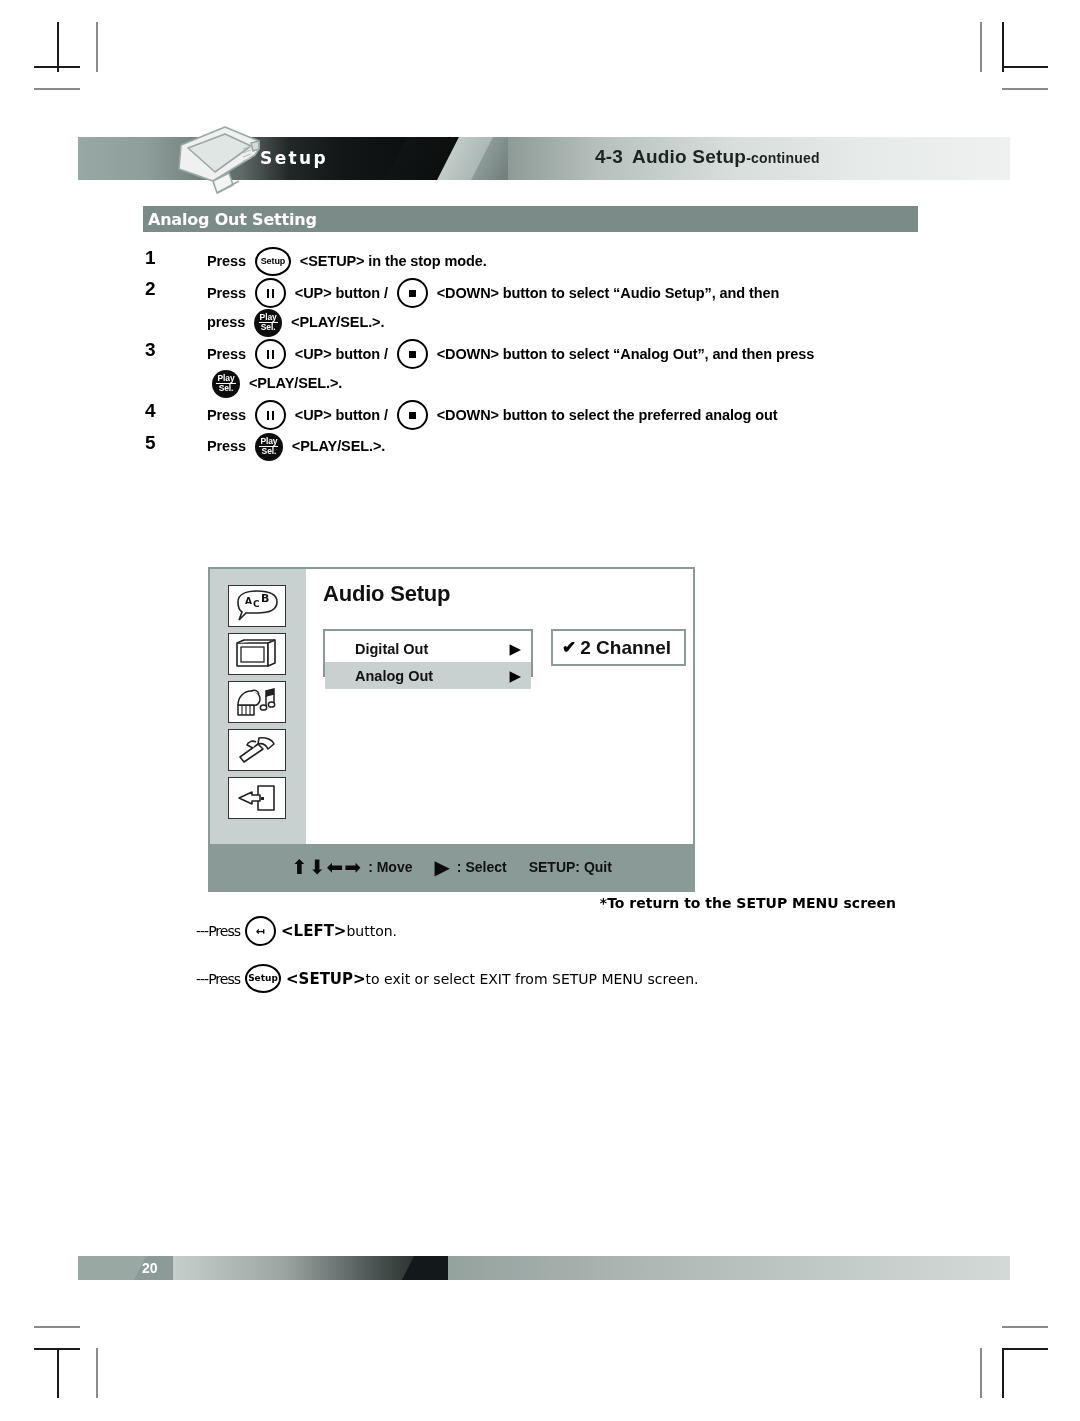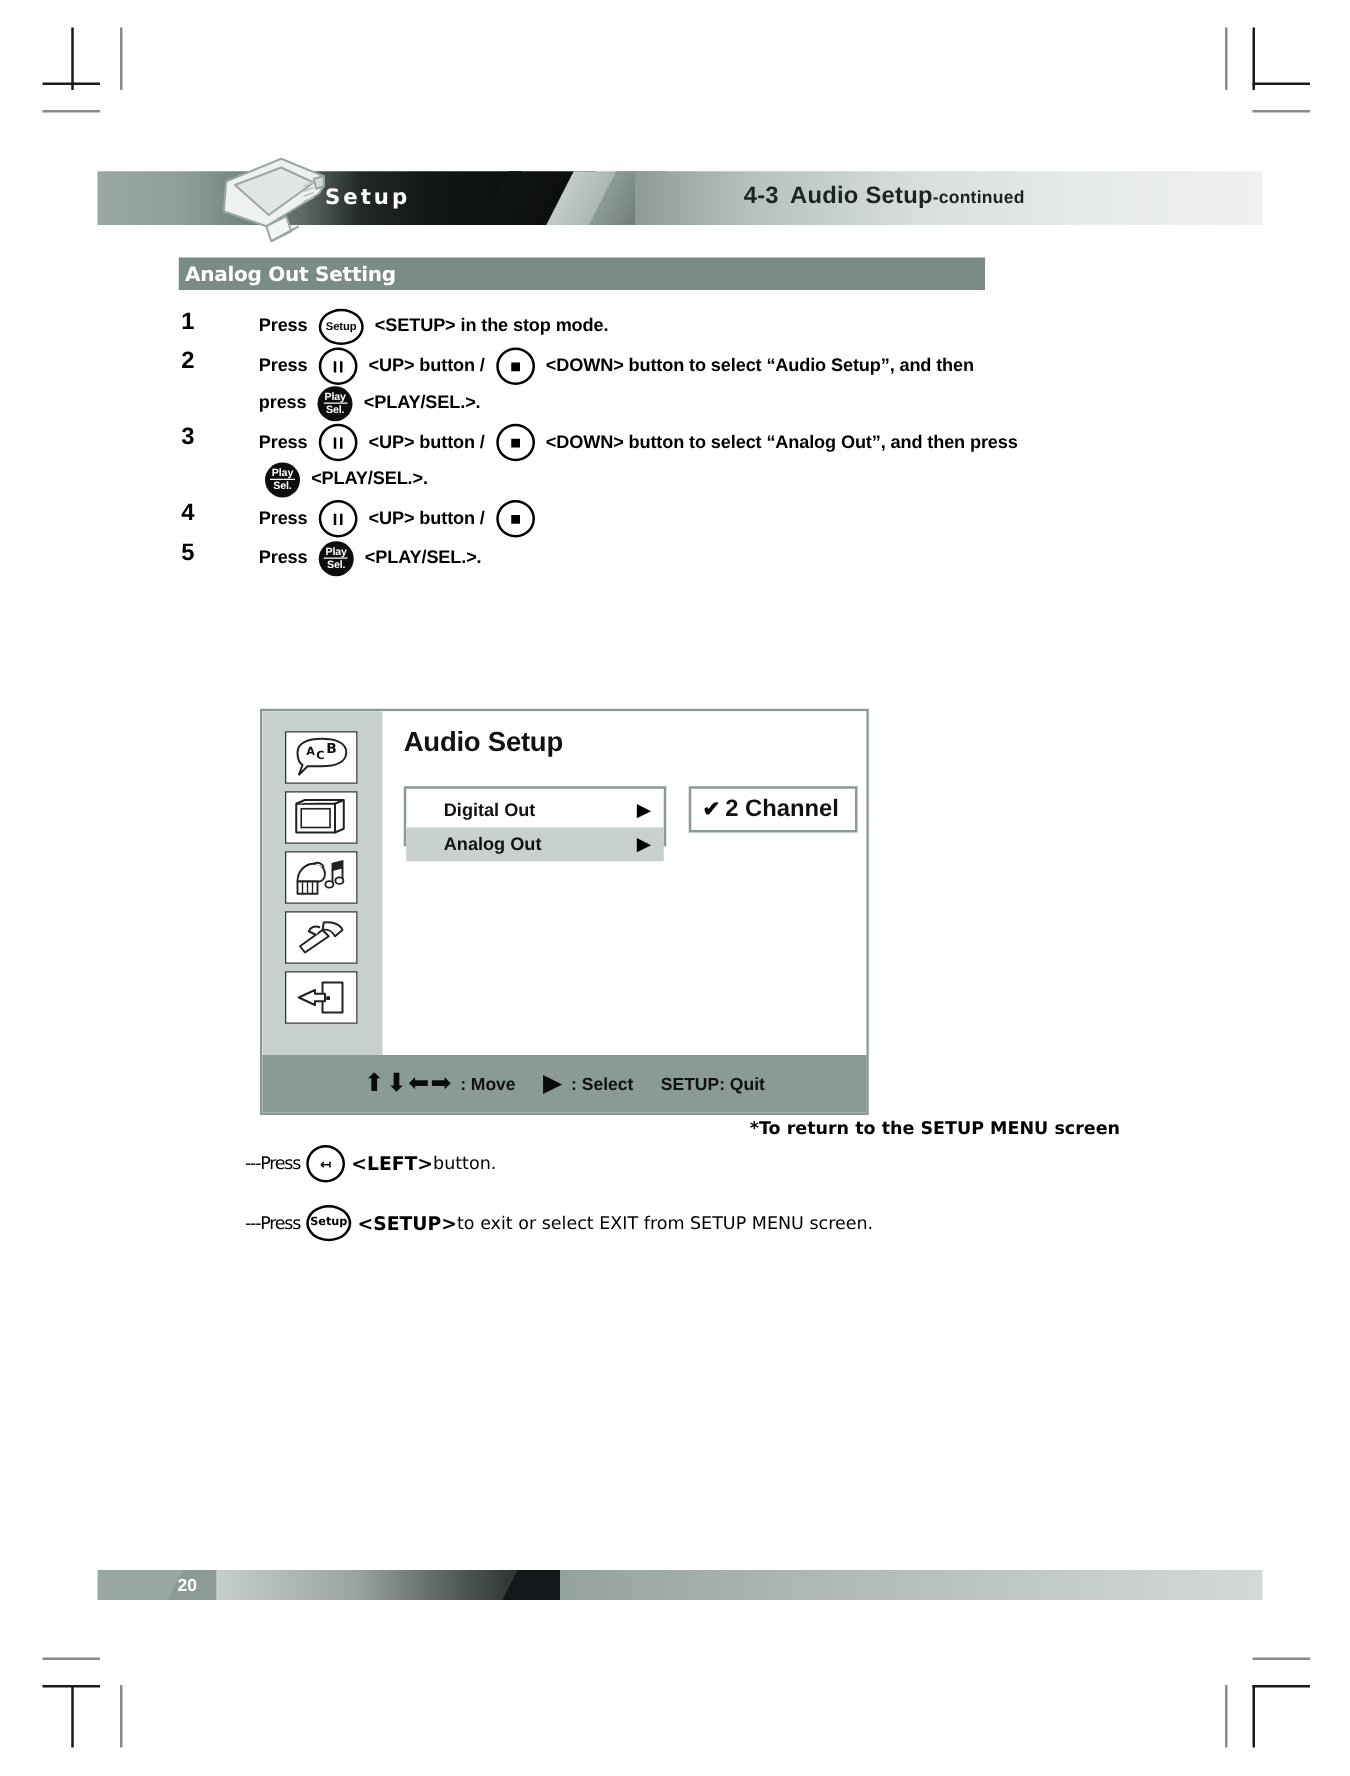--- a/index.html
+++ b/index.html
@@ -52,21 +52,21 @@
     color:#1d2322;font-size:19px;font-weight:bold;letter-spacing:.2px;
   }
   .hdr-title .num{margin-right:9px;}
   .hdr-title .cont{font-size:14px;font-weight:bold;}
 
   
   .device{position:absolute;left:77px;top:-22px;width:120px;height:86px;}
 
   
   .section-bar{
-    position:absolute;left:143px;top:206px;width:645px;height:26px;
+    position:absolute;left:143px;top:206px;width:775px;height:26px;
     background:#7b8c88;
   }
   .section-bar span{
     position:absolute;left:5px;top:4px;color:#ffffff;
     font-size:16px;font-weight:bold;letter-spacing:-.2px;
     font-family:"DejaVu Sans", sans-serif;
   }
 
   
   .steps{position:absolute;left:145px;top:247px;width:830px;}
@@ -313,20 +313,21 @@
           <span class="key key-circle">
             <span class="bars">
               <i></i>
               <i></i>
             </span>
           </span>
           <span class="t"> &lt;UP&gt; button / </span>
           <span class="key key-circle">
             <span class="sq"></span>
           </span>
+          <span class="t"> &lt;DOWN&gt; button to select the preferred analog out</span>
         </div>
       </div>
     </div>
     <div class="step">
       <div class="step-num">5</div>
       <div class="step-body">
         <div class="step-line">
           <span class="t">Press </span>
           <span class="key key-black">
             <span class="l1">Play</span>

